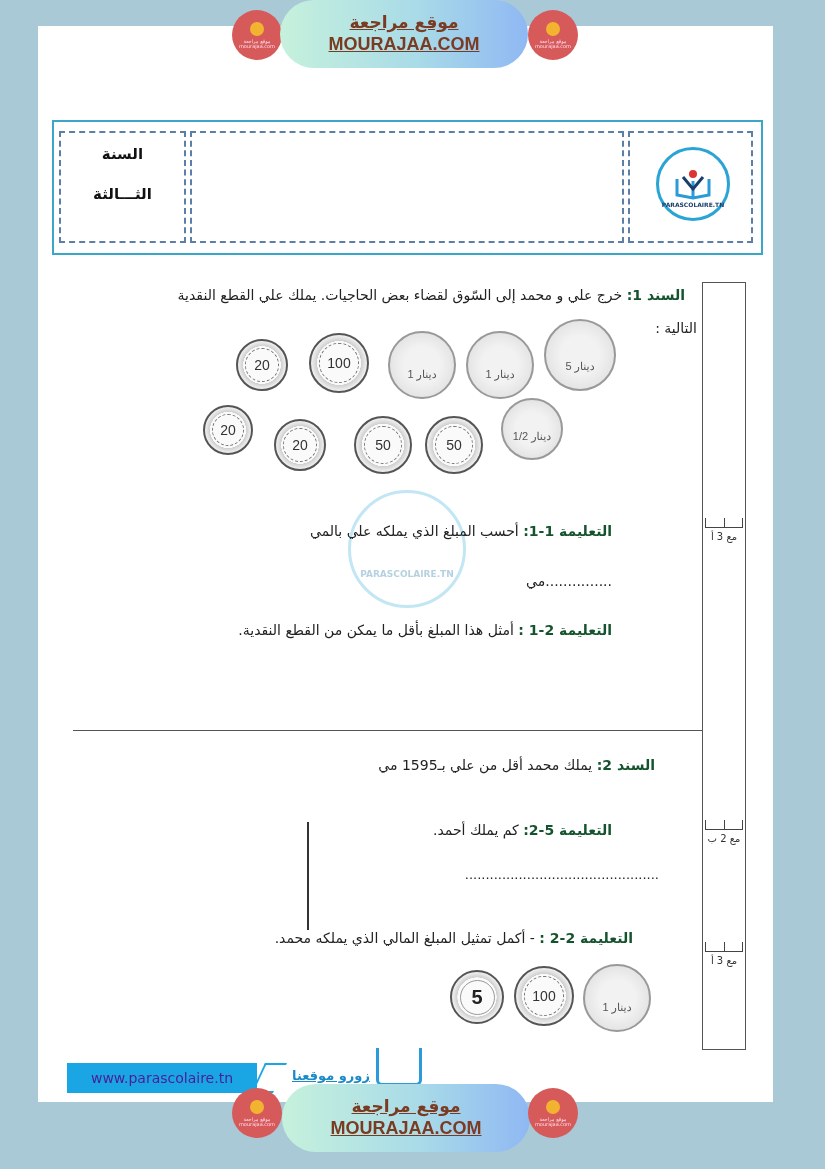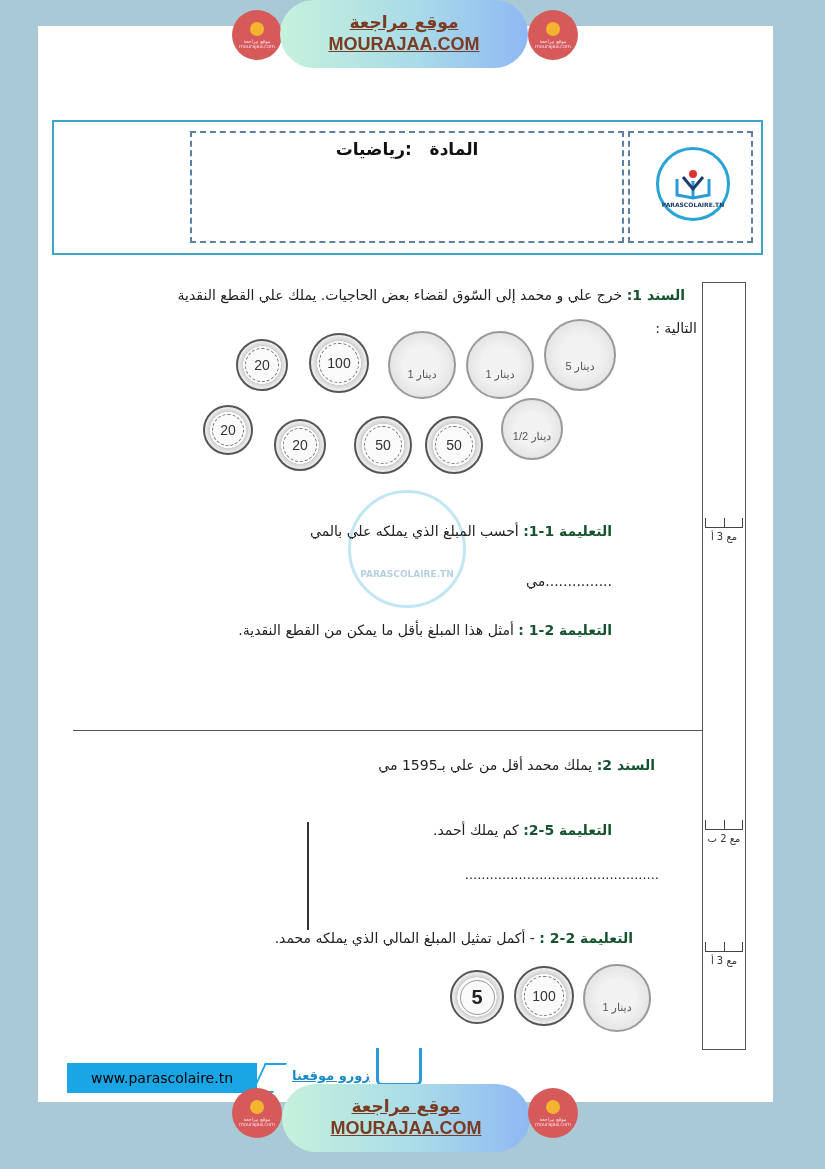--- a/index.html
+++ b/index.html
@@ -48,21 +48,21 @@
   .coin.pic .inner { border: none; font-size: 11px; color: #555; align-items: flex-end; padding-bottom: 6px; }
   .coin.five-plain .inner { border: 1px solid #999; font-weight: bold; font-size: 20px; color: #222; }
 
   .divider { position: absolute; left: 73px; top: 730px; width: 629px; height: 1px; background: #555; }
   .vline { position: absolute; left: 307px; top: 822px; width: 2px; height: 108px; background: #333; }
 
   .watermark { position: absolute; left: 348px; top: 490px; width: 118px; height: 118px; border-radius: 50%; border: 3px solid rgba(120,200,230,0.45);
     display: flex; align-items: flex-end; justify-content: center; padding-bottom: 26px; }
   .watermark span { font-size: 9px; font-weight: bold; color: rgba(150,190,210,0.7); }
 
-  .footer-bar { position: absolute; left: 67px; top: 1063px; width: 190px; height: 30px; background: #1aa6e4; color: #000000;
+  .footer-bar { position: absolute; left: 67px; top: 1063px; width: 190px; height: 30px; background: #1aa6e4; color: #4c1d95;
     font-size: 14px; display: flex; align-items: center; justify-content: center; font-family: "DejaVu Sans", sans-serif; }
   .footer-chevron { position: absolute; left: 258px; top: 1063px; width: 22px; height: 30px; border: 2px solid #1aa6e4; border-right: none; transform: skewX(-25deg); }
   .footer-link { position: absolute; left: 292px; top: 1068px; font-size: 13px; font-weight: bold; color: #1a8ac8; text-decoration: underline; }
   .footer-logo { position: absolute; left: 376px; top: 1048px; width: 46px; height: 38px; border: 3px solid #2a9ad8; border-top: none; border-radius: 0 0 6px 6px; }
 </style>
 </head>
 <body>
 
 <div class="page"></div>
 
@@ -75,24 +75,25 @@
   <div class="ar">موقع مراجعة</div>
   <div class="en">MOURAJAA.COM</div>
 </div>
 <div class="badge" style="left:528px;top:10px;">
   <div class="dot"></div>
   <div class="txt">موقع مراجعة</div>
   <div class="txt">mourajaa.com</div>
 </div>
 
 <div class="header">
+  <div class="hcell year">
+    <div class="year-line" style="top:12px;">السنة</div>
+    <div class="year-line" style="top:52px;">الثـــالثة</div>
+  </div>
   <div class="hcell title">
-    <div class="title-line" style="font-size:17px;margin-top:6px;direction:rtl;">
-      <span>المادة</span>&nbsp;&nbsp;&nbsp;<span>:رياضيات</span>
-    </div>
   </div>
   <div class="hcell logo">
     <div class="logo-circle">
       <svg width="40" height="32" viewBox="0 0 40 32">
         <circle cx="20" cy="5" r="4" fill="#d33"></circle>
         <path d="M4 10 L4 26 L20 29 L36 26 L36 10 M20 12 L20 29" stroke="#2a9ad8" stroke-width="3" fill="none"></path>
         <path d="M10 8 L20 20 L30 8" stroke="#1a3d6d" stroke-width="3" fill="none"></path>
       </svg>
       <div class="logo-text">PARASCOLAIRE.TN</div>
     </div>

